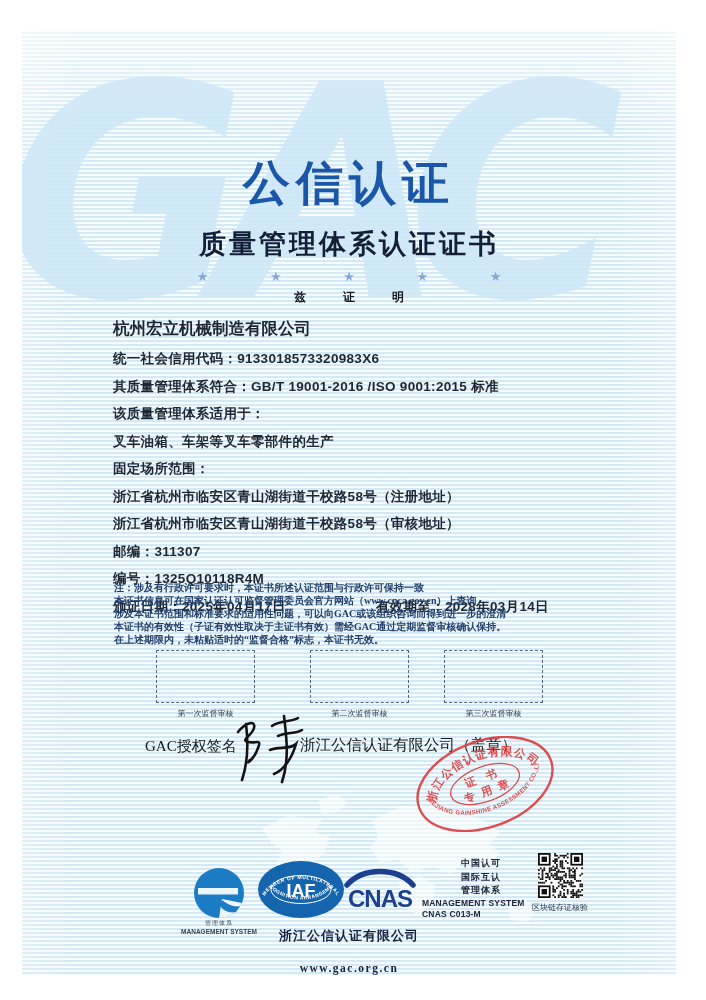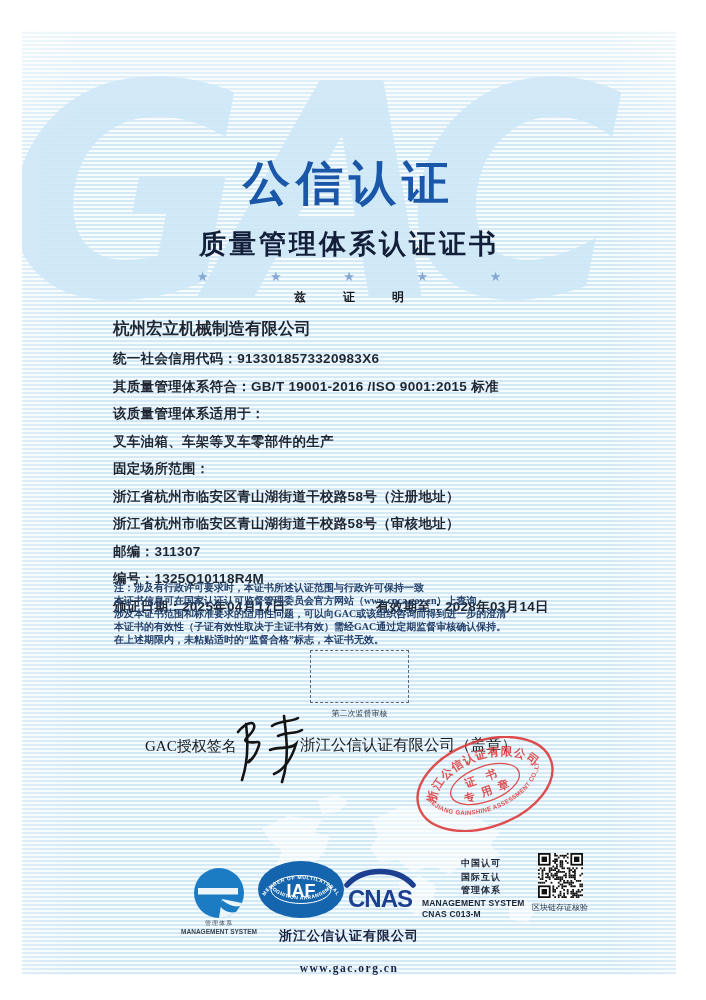--- a/index.html
+++ b/index.html
@@ -96,23 +96,31 @@
     </div>
 
     <div class="abs notes">
       <div>注：涉及有行政许可要求时，本证书所述认证范围与行政许可保持一致</div>
       <div>本证书信息可在国家认证认可监督管理委员会官方网站（www.cnca.gov.cn）上查询</div>
       <div>涉及本证书范围和标准要求的适用性问题，可以向GAC或该组织咨询而得到进一步的澄清</div>
       <div>本证书的有效性（子证有效性取决于主证书有效）需经GAC通过定期监督审核确认保持。</div>
       <div>在上述期限内，未粘贴适时的“监督合格”标志，本证书无效。</div>
     </div>
 
+    <div class="svbox" style="left:134px;">
+      <div class="frame"></div>
+      <div class="lbl">第一次监督审核</div>
+    </div>
     <div class="svbox" style="left:288px;">
       <div class="frame"></div>
       <div class="lbl">第二次监督审核</div>
+    </div>
+    <div class="svbox" style="left:422px;">
+      <div class="frame"></div>
+      <div class="lbl">第三次监督审核</div>
     </div>
 
     <div class="abs sig-label">GAC授权签名</div>
 
     <svg class="abs" style="left:200px;top:680px;" width="92" height="76" viewBox="0 0 92 76">
       <g fill="none" stroke="#141414" stroke-width="2.6" stroke-linecap="round">
         <path d="M16,22 C24,12 34,10 32,18 C30,26 18,30 26,32 C34,34 40,28 36,38 C32,50 22,56 28,50"></path>
         <path d="M24,14 C26,30 26,52 20,70"></path>
         <path d="M50,16 C58,10 70,12 76,8"></path>
         <path d="M56,26 C64,22 74,24 80,20"></path>

